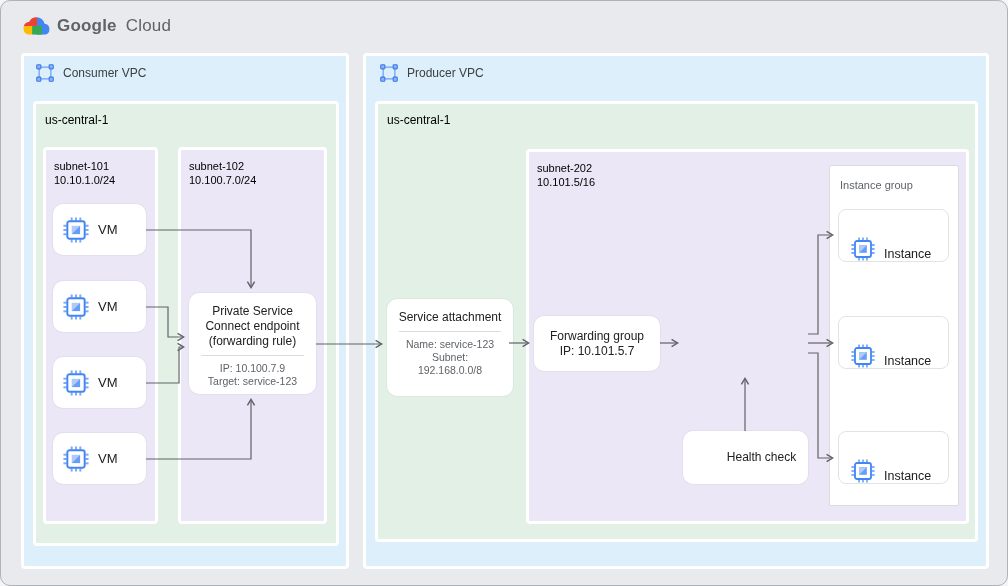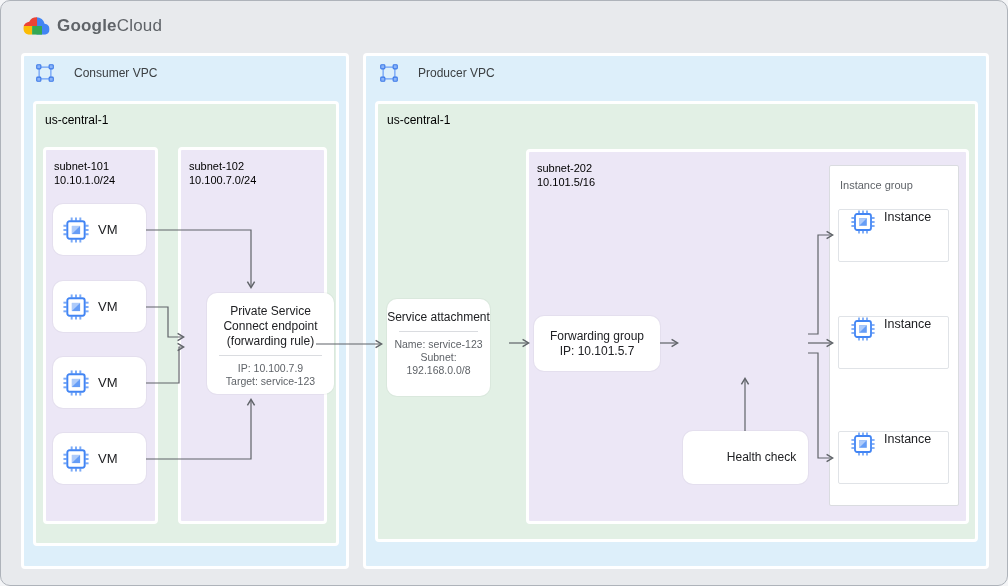--- a/index.html
+++ b/index.html
@@ -9,48 +9,48 @@
     position:relative;width:1008px;height:586px;background:#e8eaed;
     border:1px solid #aeb3ba;border-radius:10px;overflow:hidden;
   }
   
   .zone{position:absolute;border:3px solid #ffffff;border-radius:4px;}
   .zone.blue{background:#ddeffa;}
   .zone.green{background:#e2f0e5;}
   .zone.purple{background:#ece7f6;}
   .zone-label{position:absolute;font-size:12px;color:#000000;}
   .zone-label.small{font-size:11px;line-height:14px;}
-  .vpc-head{position:absolute;display:flex;align-items:center;gap:20px;}
+  .vpc-head{position:absolute;display:flex;align-items:center;gap:9px;}
   .vpc-head .t{font-size:12px;color:#3c4043;}
   
   .node{
     position:absolute;background:#ffffff;border-radius:10px;
     box-shadow:0 0 0 1px rgba(0,0,0,0.03);
   }
   .node.flex{display:flex;align-items:center;gap:9px;padding-left:10px;}
   .node.center{display:flex;align-items:center;justify-content:center;text-align:center;}
   .node .big{font-size:13px;color:#202124;}
   .node .title{font-size:12px;color:#202124;line-height:15px;text-align:center;}
   .node .sub{font-size:10.5px;color:#5f6368;line-height:13px;text-align:center;}
   .node .divider{height:1px;background:#dadce0;margin:6px 12px;}
   .card{padding-top:11px;}
   .group{
     position:absolute;background:#ffffff;border:1px solid #dadce0;border-radius:2px;
   }
   .group-label{position:absolute;font-size:11px;color:#5f6368;}
   .inode{
-    position:absolute;background:#fff;border:1px solid #e0e3e7;border-radius:2px;
-    display:flex;align-items:flex-start;gap:9px;padding-left:12px;
+    position:absolute;background:#fff;border:1px solid #e0e3e7;border-radius:8px;
+    display:flex;align-items:flex-end;gap:9px;padding-left:12px;
   }
   .inode .big{font-size:12.5px;color:#202124;}
   
   #logo{position:absolute;left:22px;top:14px;display:flex;align-items:center;gap:7px;}
   #logo .wordmark{font-size:17px;color:#5f6368;letter-spacing:.2px;}
   #logo .wordmark .g{font-weight:bold;color:#5f6368;}
-  #logo .wordmark .c{font-weight:normal;color:#5f6368;margin-left:0;}
+  #logo .wordmark .c{font-weight:normal;color:#5f6368;margin-left:9px;}
   svg{display:block;}
   #wires{position:absolute;left:0;top:0;pointer-events:none;}
 </style>
 </head>
 <body>
 
 <svg width="0" height="0" style="position:absolute">
   <defs>
     <clipPath id="cloudClip">
       <path d="M19.35 10.04A7.49 7.49 0 0 0 12 4 7.49 7.49 0 0 0 5.35 8.04 5.99 5.99 0 0 0 0 14c0 3.31 2.69 6 6 6h13c2.76 0 5-2.24 5-5 0-2.64-2.05-4.78-4.65-4.96z"></path>
@@ -143,39 +143,39 @@
       </svg>
     <span class="big">VM</span>
   </div>
   <div class="node flex" style="left:52px;top:432px;width:93px;height:51px;">
     <svg width="26" height="26">
         <use href="#chip"></use>
       </svg>
     <span class="big">VM</span>
   </div>
 
-  <div class="node card" style="left:206px;top:292px;width:127px;height:101px;">
+  <div class="node card" style="left:188px;top:292px;width:127px;height:101px;">
     <div class="title" style="padding:0 6px;">Private Service Connect endpoint (forwarding rule)</div>
     <div class="divider"></div>
     <div class="sub">IP: 10.100.7.9</div>
     <div class="sub">Target: service-123</div>
   </div>
 
   <div class="zone blue" style="left:362px;top:52px;width:626px;height:516px;"></div>
   <div class="vpc-head" style="left:379px;top:63px;">
     <svg width="18" height="18">
         <use href="#vpc"></use>
       </svg>
     <span class="t">Producer VPC</span>
   </div>
 
   <div class="zone green" style="left:374px;top:100px;width:603px;height:441px;"></div>
   <div class="zone-label" style="left:386px;top:112px;">us-central-1</div>
 
-  <div class="node card" style="left:386px;top:298px;width:103px;height:97px;">
+  <div class="node card" style="left:386px;top:298px;width:126px;height:97px;">
     <div class="title">Service attachment</div>
     <div class="divider"></div>
     <div class="sub">Name: service-123</div>
     <div class="sub">Subnet:</div>
     <div class="sub">192.168.0.0/8</div>
   </div>
 
   <div class="zone purple" style="left:525px;top:148px;width:443px;height:375px;"></div>
   <div class="zone-label small" style="left:536px;top:160px;">
     <div>subnet-202</div>

